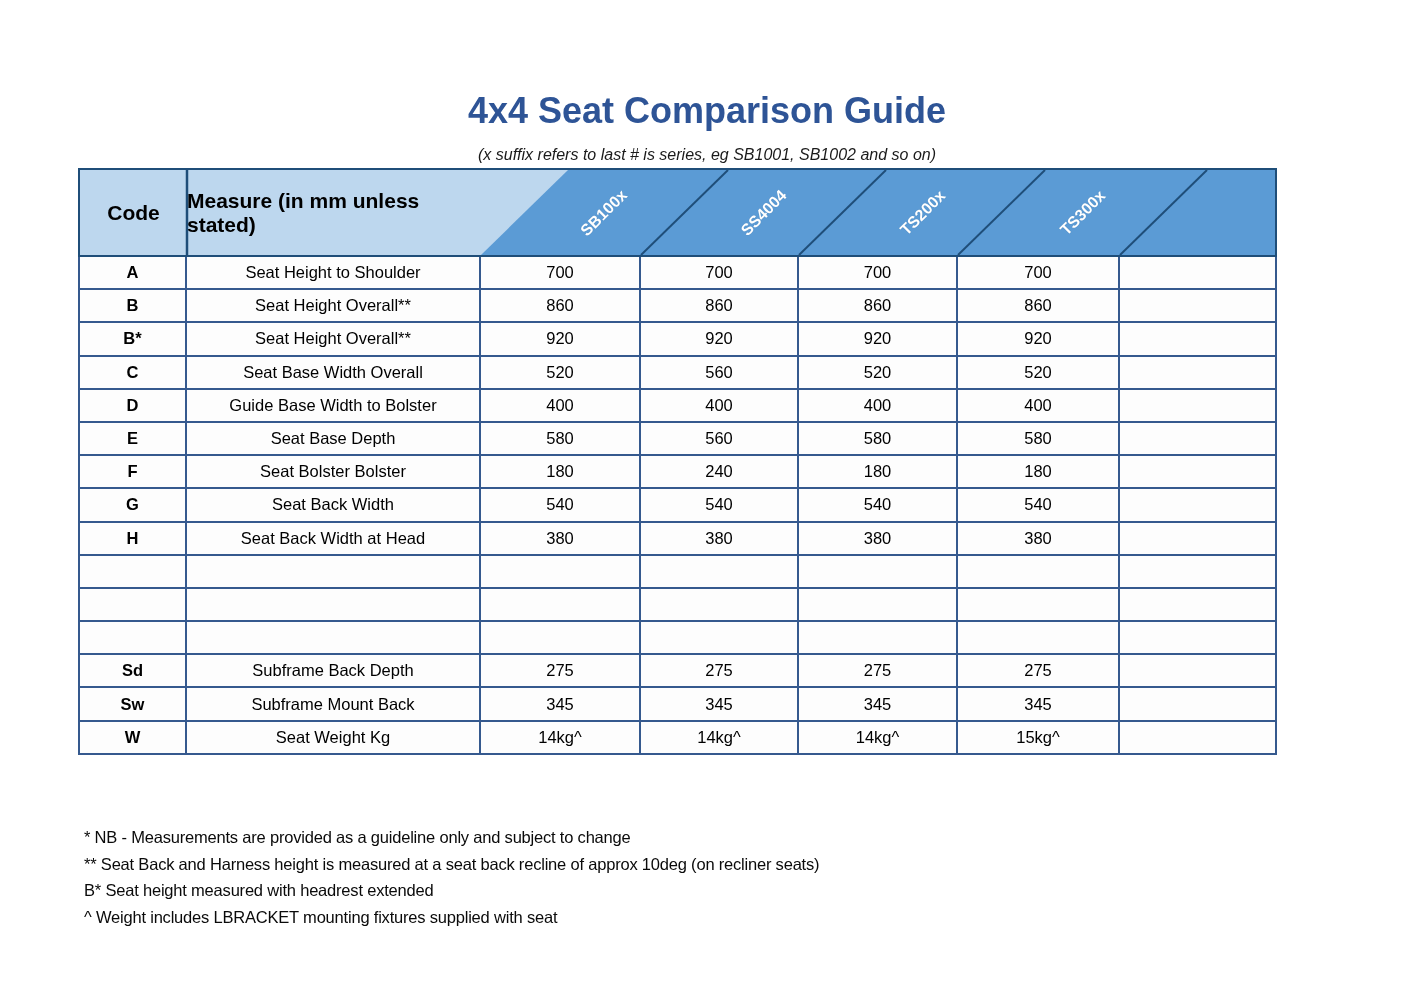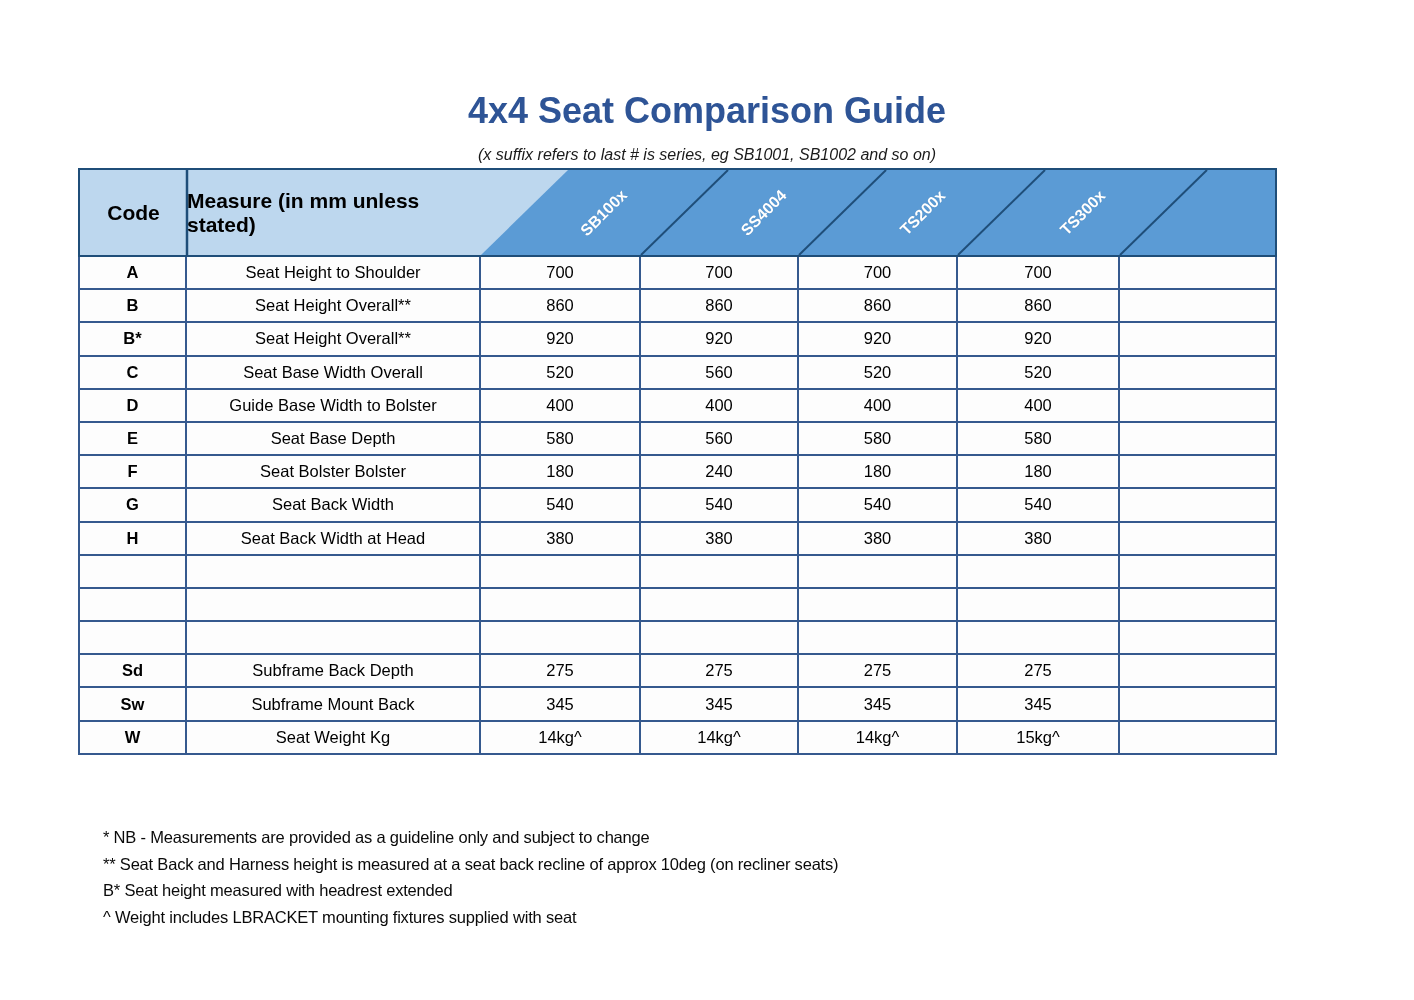--- a/index.html
+++ b/index.html
@@ -40,21 +40,21 @@
   }
   table.data td{
     height:31.2px;padding:0 2px;border:2px solid #35598e;
     background:#fdfdfd;text-align:center;font-size:16.5px;color:#000;
     overflow:hidden;white-space:nowrap;
   }
   table.data td.code{font-weight:bold;}
   .c0{width:107px}.c1{width:294px}.c2{width:160px}.c3{width:158px}
   .c4{width:159px}.c5{width:162px}.c6{width:157px}
   .footnotes{position:absolute;left:84px;top:828px;font-size:16.5px;color:#0a0a0a;}
-  .footnotes div{margin-bottom:7.5px;letter-spacing:-0.2px;margin-left:19px;}
+  .footnotes div{margin-bottom:7.5px;letter-spacing:-0.2px;}
 </style>
 </head>
 <body>
 
 <div class="page-title">4x4 Seat Comparison Guide</div>
 <div class="page-subtitle">(x suffix refers to last # is series, eg SB1001, SB1002 and so on)</div>
 
 <div class="table-wrap">
 
   <div class="grid-header">

